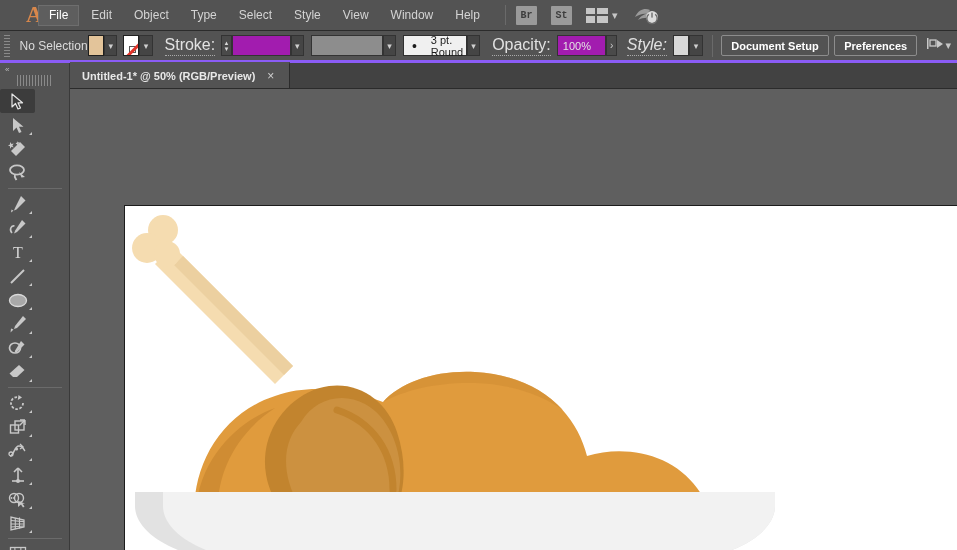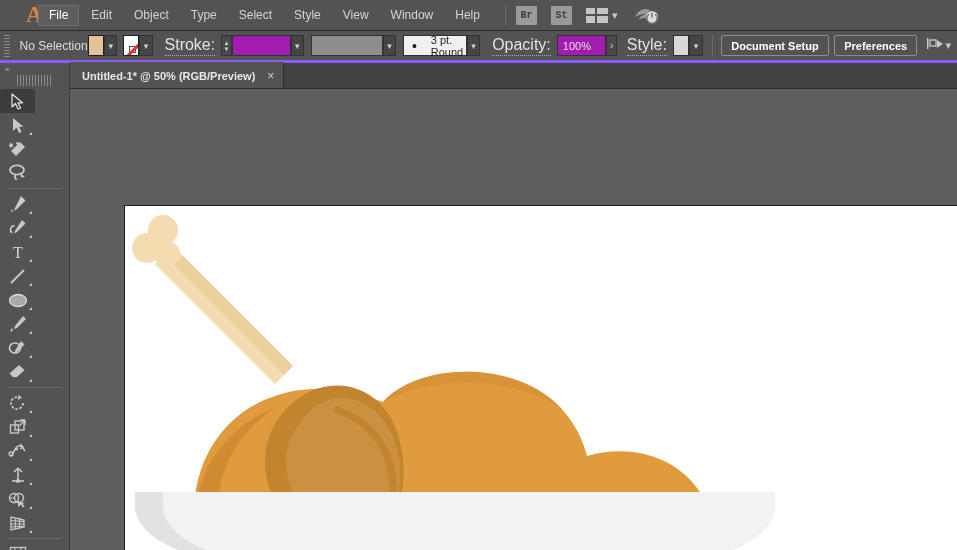--- a/index.html
+++ b/index.html
@@ -146,21 +146,21 @@
   
   .tabbar {
     position: absolute; top: 63px; left: 70px; right: 0; height: 26px;
     background: #424242;
     border-bottom: 1px solid #2b2b2b;
     display: flex; align-items: flex-end;
   }
   .doc-tab {
     height: 26px; background: #535353;
     display: flex; align-items: center;
-    padding: 0 9px 0 12px;
+    padding: 0 15px 0 12px;
     border-right: 1px solid #2b2b2b;
     border-top: 2px solid #535353;
   }
   .doc-tab .title { color: #e8e8e8; font-size: 11px; font-weight: bold; white-space: nowrap; }
   .doc-tab .x { color: #cfcfcf; font-size: 12px; margin-left: 12px; line-height: 1; }
 
   
   .toolbar {
     position: absolute; top: 63px; left: 0; width: 70px; bottom: 0;
     background: #535353;
@@ -283,21 +283,21 @@
       <span style="font-size:14px; line-height:1;">•</span>
       <span>3 pt. Round</span>
     </div>
     <div class="dd-btn">▾</div>
 
     <div class="ctl-label">Opacity:</div>
     <div class="field-dark" style="width:66px;">100%</div>
     <div class="arrow-btn">›</div>
 
     <div style="width:8px;"></div>
-    <div class="ctl-label" style="margin-left:4px;">Style:</div>
+    <div class="ctl-label" style="margin-left:4px;font-style:italic;">Style:</div>
     <div class="style-swatch"></div>
     <div class="dd-btn">▾</div>
 
     <div class="ctl-sep"></div>
 
     <div class="btn-outline">Document Setup</div>
     <div style="width:8px;"></div>
     <div class="btn-outline">Preferences</div>
 
     <div style="width:12px;"></div>

